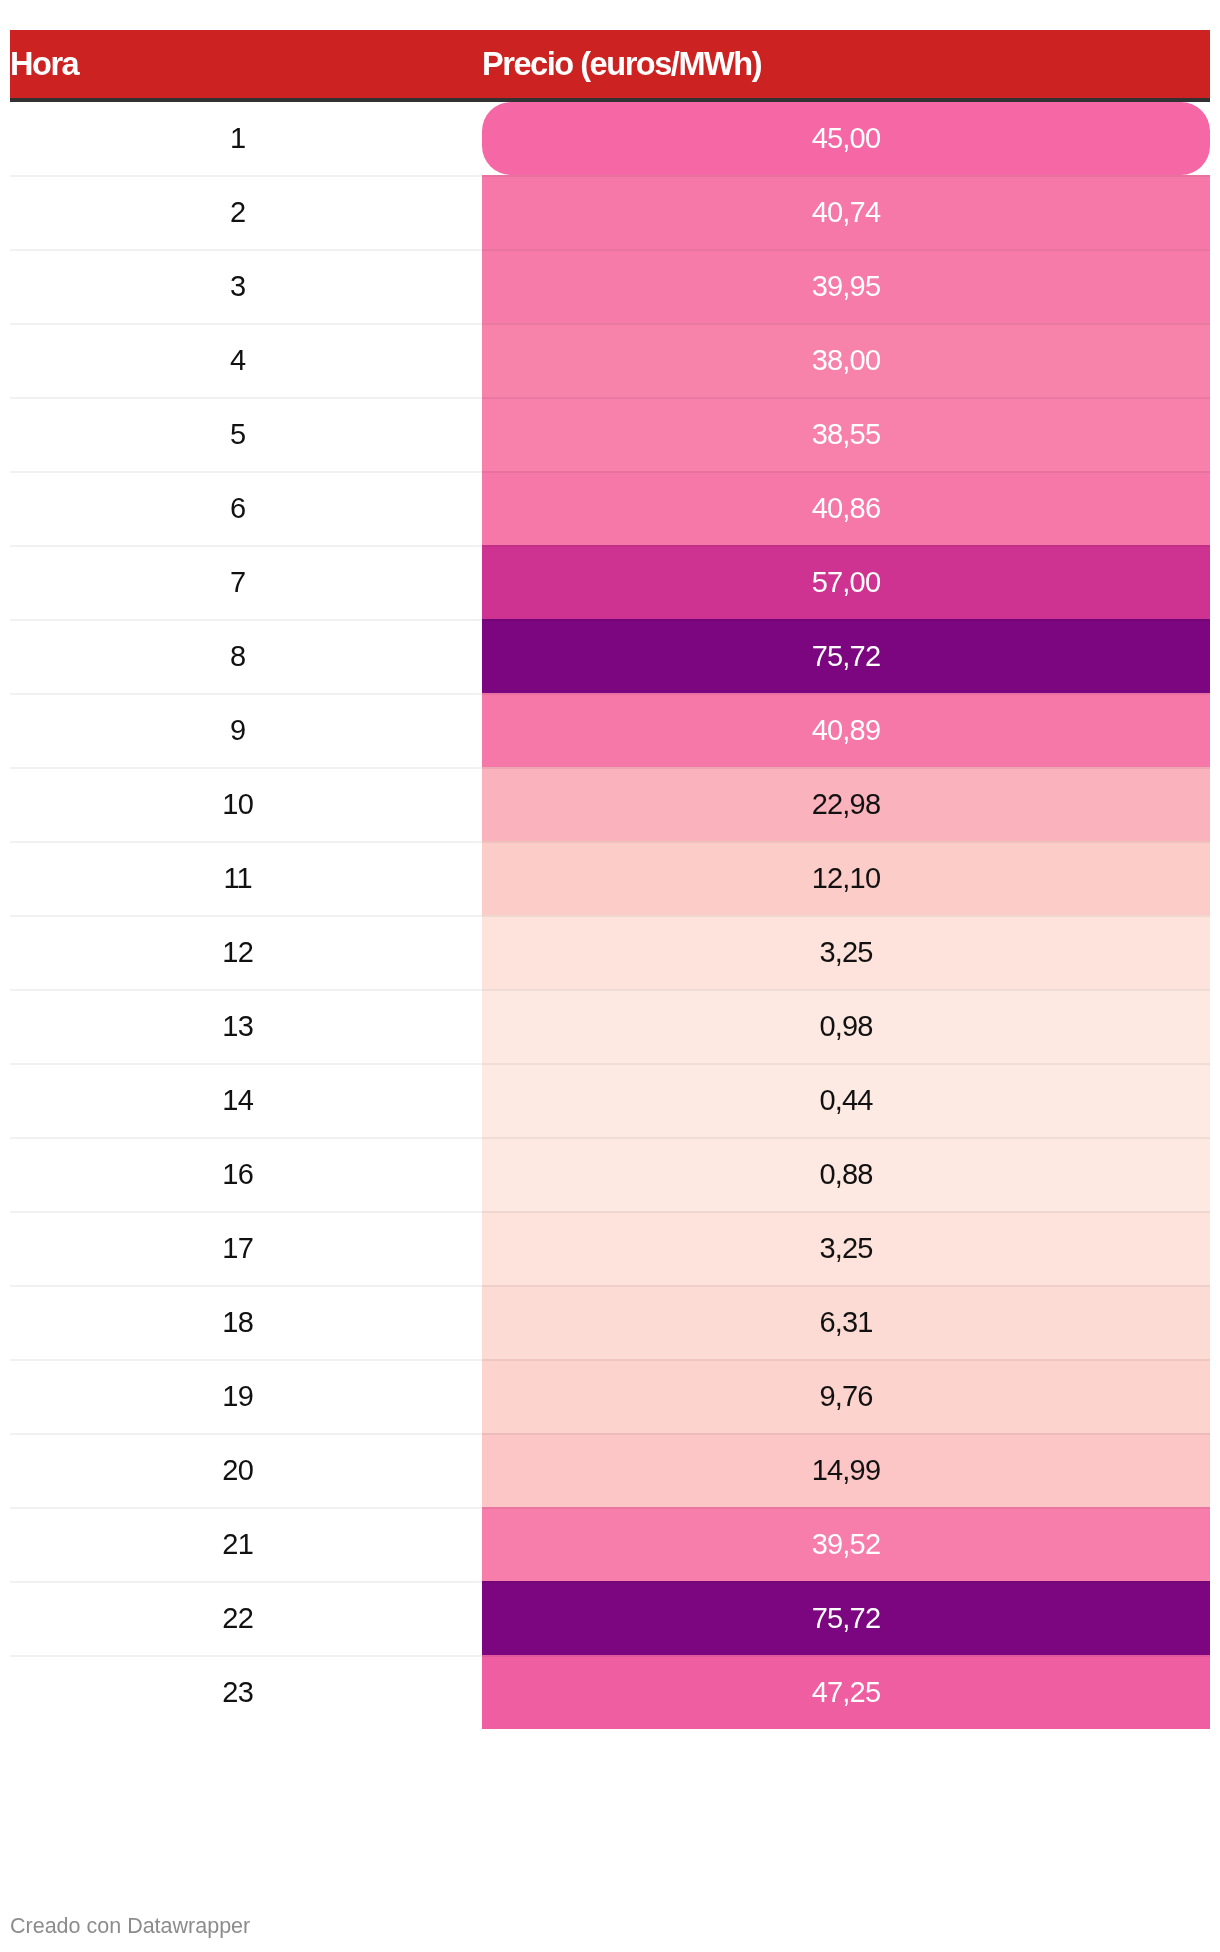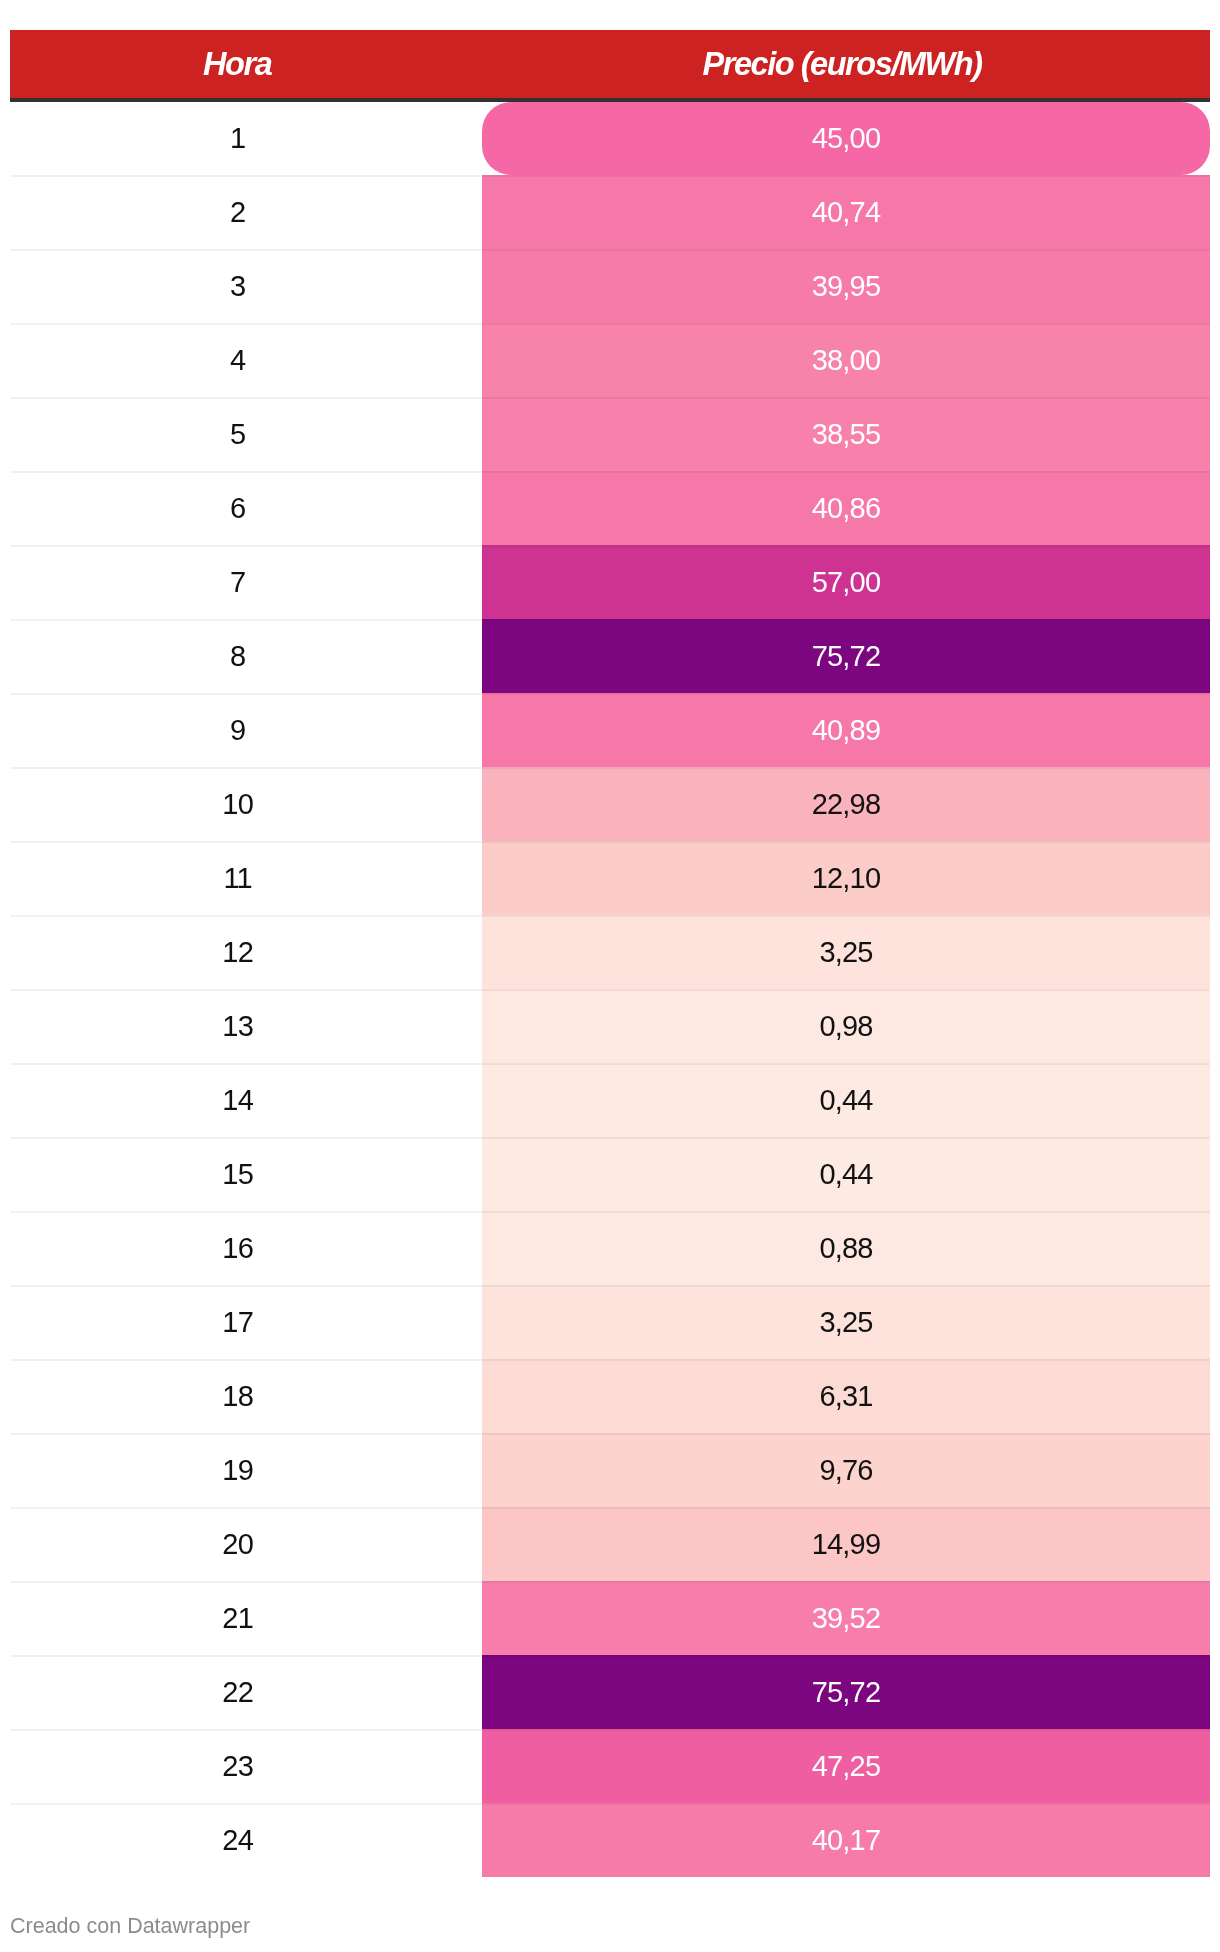--- a/index.html
+++ b/index.html
@@ -18,25 +18,24 @@
 
   thead th {
     background:#cc2222;
     color:#ffffff;
     font-weight:bold;
     font-size:32.5px;
     letter-spacing:-1.45px;
     line-height:34px;
     height:67.5px;
     padding:0 15px 0 0;
-    text-align:center;
+    text-align:left;
     vertical-align:middle;
     border:0;
     border-bottom:4px solid #323232;
-    font-style:italic;
   }
   thead th:last-child { padding-right:8px; }
   thead th span { display:inline-block; }
   thead th.col-hora span { margin-right:2.6px; }
 
   tbody td {
     height:73.98px;
     padding:0 15px 0 0;
     text-align:center;
     vertical-align:middle;
@@ -133,24 +132,20 @@
           </tr>
           <tr>
             <td class="col-hora"><span>13</span></td>
             <td class="col-precio" style="background: rgb(253, 233, 226); color: rgb(17, 17, 17); text-align: center;"><span>0,98</span></td>
           </tr>
           <tr>
             <td class="col-hora"><span>14</span></td>
             <td class="col-precio" style="background: rgb(253, 234, 227); color: rgb(17, 17, 17);"><span>0,44</span></td>
           </tr>
           <tr>
-            <td class="col-hora"><span>15</span></td>
-            <td class="col-precio" style="background: rgb(253, 234, 227); color: rgb(17, 17, 17);"><span>0,44</span></td>
-          </tr>
-          <tr>
             <td class="col-hora"><span>16</span></td>
             <td class="col-precio" style="background: rgb(253, 233, 226); color: rgb(17, 17, 17);"><span>0,88</span></td>
           </tr>
           <tr>
             <td class="col-hora"><span>17</span></td>
             <td class="col-precio" style="background: rgb(253, 227, 220); color: rgb(17, 17, 17);"><span>3,25</span></td>
           </tr>
           <tr>
             <td class="col-hora"><span>18</span></td>
             <td class="col-precio" style="background: rgb(252, 219, 213); color: rgb(17, 17, 17);"><span>6,31</span></td>
@@ -168,23 +163,19 @@
             <td class="col-precio" style="background: rgb(247, 125, 170); color: rgb(255, 255, 255);"><span>39,52</span></td>
           </tr>
           <tr>
             <td class="col-hora"><span>22</span></td>
             <td class="col-precio" style="background: rgb(123, 6, 128); color: rgb(255, 255, 255);"><span>75,72</span></td>
           </tr>
           <tr>
             <td class="col-hora"><span>23</span></td>
             <td class="col-precio" style="background: rgb(238, 94, 161); color: rgb(255, 255, 255);"><span>47,25</span></td>
           </tr>
-          <tr>
-            <td class="col-hora"><span>24</span></td>
-            <td class="col-precio" style="background: rgb(246, 123, 169); color: rgb(255, 255, 255);"><span>40,17</span></td>
-          </tr>
         </tbody>
     </table>
   </div>
 
   <div class="footer">Creado con Datawrapper</div>
 
 </div>
 
 </body></html>

